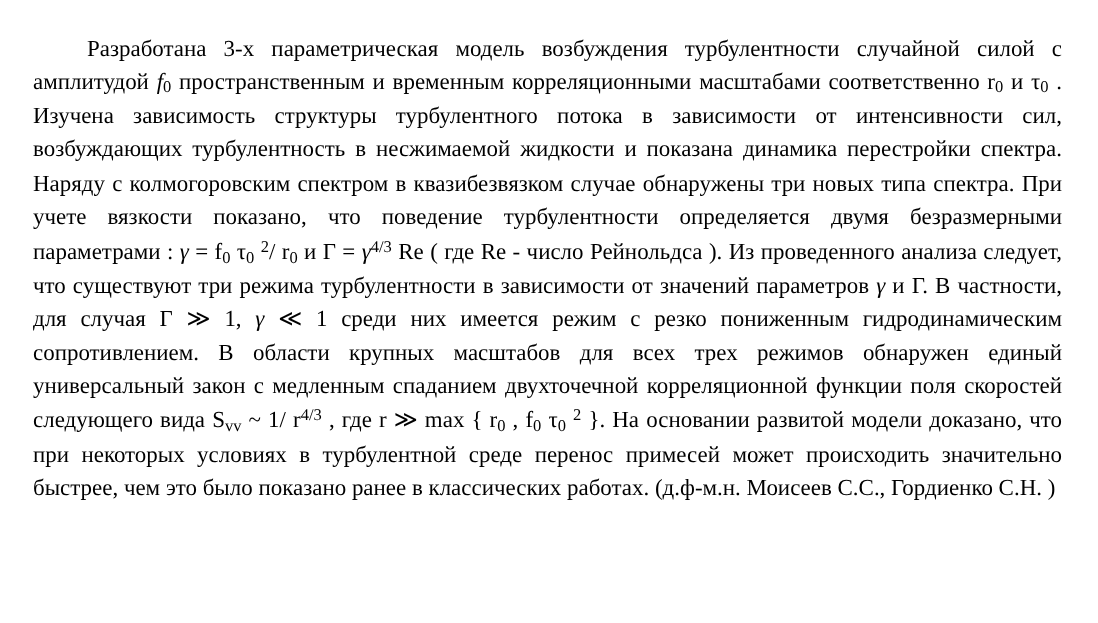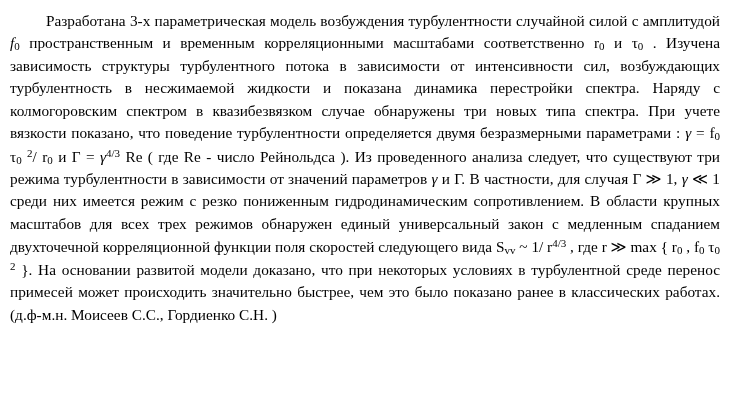--- a/index.html
+++ b/index.html
@@ -18,21 +18,21 @@
     box-sizing: border-box;
     width: 732px;
     padding: 6px 8px 0 6px;
     font-size: 15.3px;
     line-height: 1.465;
     text-align: justify;
     text-justify: inter-word;
     hyphens: none;
   }
   #abstract p {
-    margin: 4px;
+    margin: 16px;
     text-indent: 36px;
   }
   sub {
     font-size: 0.72em;
     vertical-align: -0.22em;
   }
   sup {
     font-size: 0.72em;
     vertical-align: 0.42em;
   }

